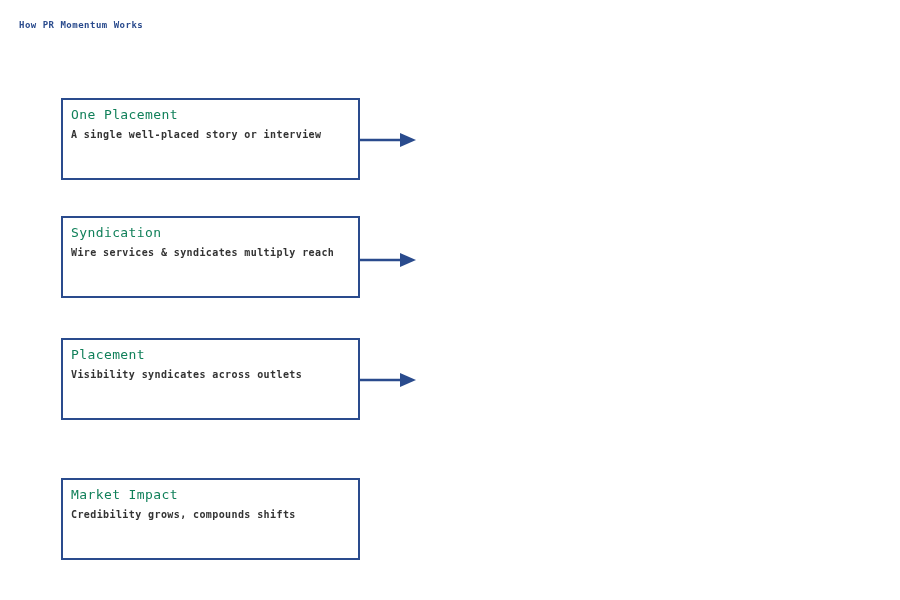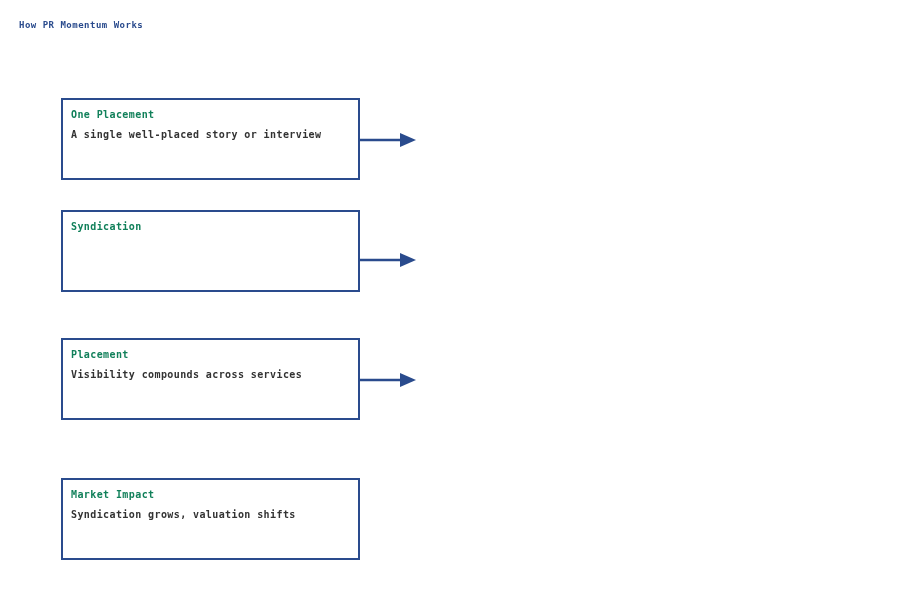--- a/index.html
+++ b/index.html
@@ -45,22 +45,22 @@
     box-sizing: border-box;
     background: #ffffff;
     border: 2px solid #2a4b8d;
   }
 
   .step-title {
     position: absolute;
     left: 8px;
     top: 9px;
     font-family: "DejaVu Sans Mono", "Liberation Mono", monospace;
-    font-size: 10px;
-    font-weight: bold;
+    font-size: 13px;
+    font-weight: normal;
     letter-spacing: 0.4px;
     color: #11805a;
     white-space: nowrap;
     line-height: 11px;
   }
 
   .step-desc {
     position: absolute;
     left: 8px;
     top: 29px;
@@ -80,21 +80,21 @@
     width: 60px;
     height: 20px;
     overflow: visible;
   }
   .connector svg {
     display: block;
   }
 
   
   #step-1 { top: 98px; }
-  #step-2 { top: 210px; }
+  #step-2 { top: 216px; }
   #step-3 { top: 338px; }
   #step-4 { top: 458px; margin-top: 20px; }
 
   #connector-1 { top: 130px; }
   #connector-2 { top: 250px; }
   #connector-3 { top: 370px; }
 </style>
 </head>
 <body>
 
@@ -108,37 +108,38 @@
   </div>
   <div class="connector" id="connector-1">
     <svg width="62" height="20" viewBox="0 0 62 20">
       <path d="M0 10 H 44" stroke="#2a4b8d" stroke-width="2.5" fill="none"></path>
       <path d="M42 3 L 58 10 L 42 17 Z" fill="#2a4b8d"></path>
     </svg>
   </div>
 
   <div class="step" id="step-2">
     <div class="step-title">Syndication</div>
+    <div class="step-desc">Wire services &amp; syndicates multiply reach</div>
   </div>
   <div class="connector" id="connector-2">
     <svg width="62" height="20" viewBox="0 0 62 20">
       <path d="M0 10 H 44" stroke="#2a4b8d" stroke-width="2.5" fill="none"></path>
       <path d="M42 3 L 58 10 L 42 17 Z" fill="#2a4b8d"></path>
     </svg>
   </div>
 
   <div class="step" id="step-3">
     <div class="step-title">Placement</div>
-    <div class="step-desc">Visibility compounds across services</div>
+    <div class="step-desc">Visibility syndicates across outlets</div>
   </div>
   <div class="connector" id="connector-3">
     <svg width="62" height="20" viewBox="0 0 62 20">
       <path d="M0 10 H 44" stroke="#2a4b8d" stroke-width="2.5" fill="none"></path>
       <path d="M42 3 L 58 10 L 42 17 Z" fill="#2a4b8d"></path>
     </svg>
   </div>
 
   <div class="step" id="step-4">
     <div class="step-title">Market Impact</div>
-    <div class="step-desc">Syndication grows, valuation shifts</div>
+    <div class="step-desc">Credibility grows, compounds shifts</div>
   </div>
 
 </div>
 
 </body></html>

